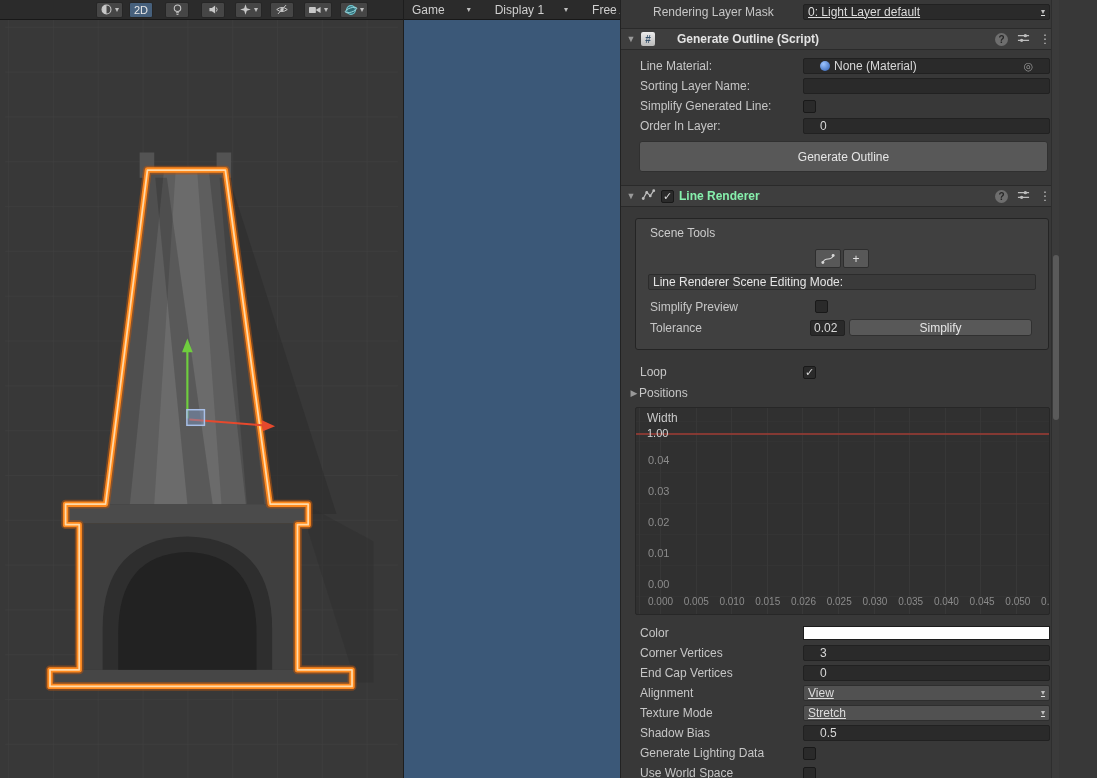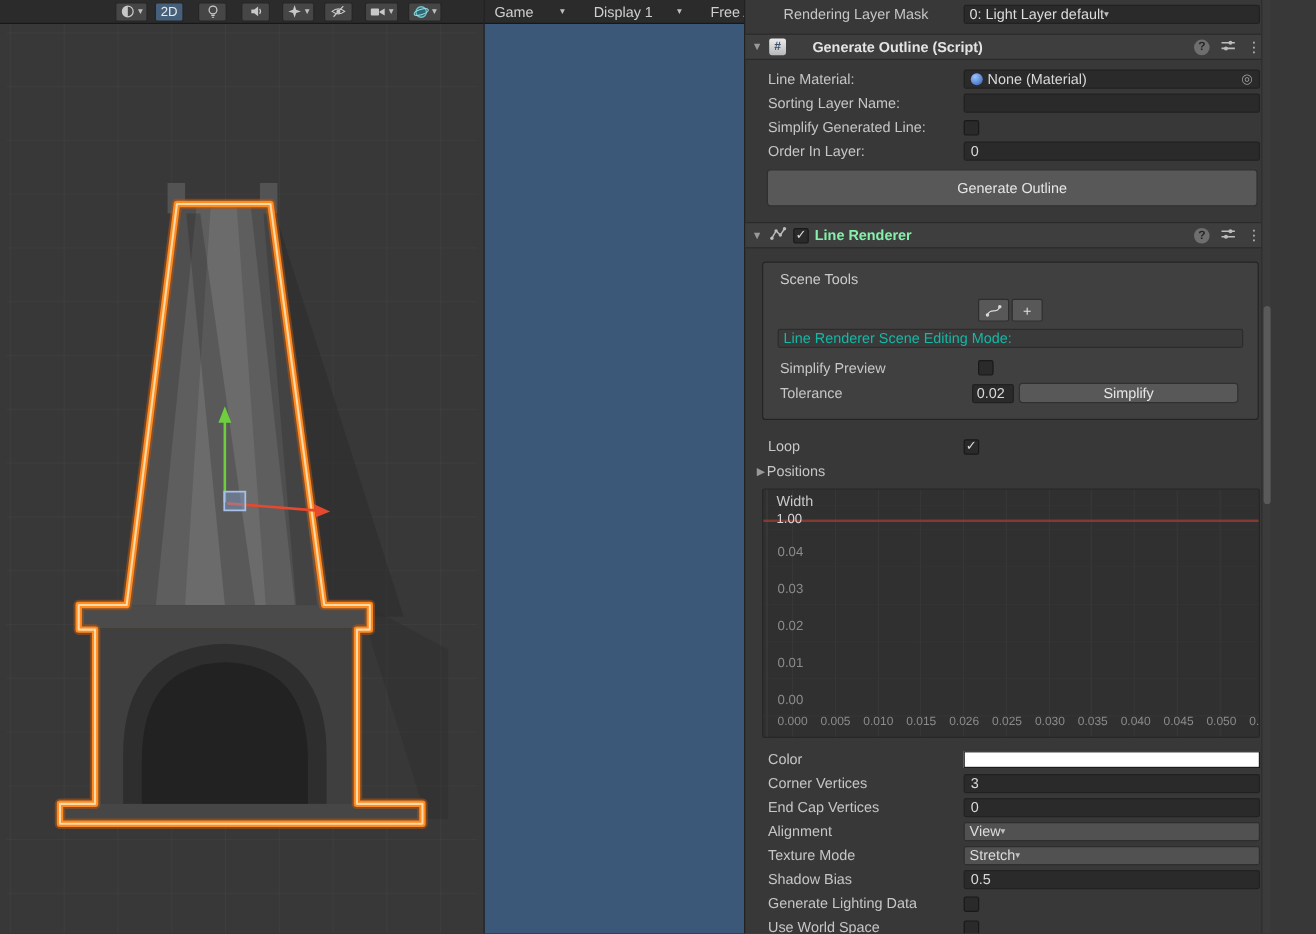--- a/index.html
+++ b/index.html
@@ -33,23 +33,23 @@
   
   #game-view{position:absolute;top:20px;left:0;right:0;bottom:0;background:#3b5878;}
 
   
   .row{display:flex;align-items:center;height:20px;padding:0 9px 0 19px;box-sizing:border-box;}
   .row .lbl{flex:0 0 163px;color:#c6c6c6;overflow:hidden;white-space:nowrap;}
   .row.indented{padding-left:32px;}
   .row.indented .lbl{flex:0 0 150px;}
   .ctrl{flex:1;min-width:0;display:flex;align-items:center;}
   .field{flex:1;height:16px;background:#2a2a2a;border:1px solid #212121;border-radius:2px;
-    color:#d8d8d8;line-height:15px;padding:0 5px;box-sizing:border-box;display:flex;align-items:center;overflow:hidden;}
+    color:#d8d8d8;line-height:15px;padding:0 16px;box-sizing:border-box;display:flex;align-items:center;overflow:hidden;}
   .dropdown{flex:1;height:16px;background:#515151;border:1px solid #2e2e2e;border-radius:2px;
-    color:#dcdcdc;line-height:15px;padding:0 4px;box-sizing:border-box;display:flex;align-items:center;justify-content:flex-start;}
+    color:#dcdcdc;line-height:15px;padding:0 4px;box-sizing:border-box;display:flex;align-items:center;justify-content:space-between;text-decoration:underline;}
   .dropdown.dark{background:#2a2a2a;border-color:#212121;}
   .checkbox{width:13px;height:13px;background:#2a2a2a;border:1px solid #191919;border-radius:2px;
     display:flex;align-items:center;justify-content:center;color:#dadada;font-size:11px;line-height:1;box-sizing:border-box;}
   .btn{background:#585858;border:1px solid #303030;border-radius:3px;color:#e6e6e6;
     display:flex;align-items:center;justify-content:center;box-sizing:border-box;}
   .comp-header{height:20px;background:#3e3e3e;border-top:1px solid #2a2a2a;border-bottom:1px solid #2a2a2a;
     display:flex;align-items:center;gap:5px;padding:0 8px 0 5px;margin-top:0;}
   .comp-title{font-weight:bold;color:#e4e4e4;}
   .comp-title.blue{color:#86efac;}
   .foldout{font-size:9px;color:#999;width:10px;text-align:center;}
@@ -66,21 +66,21 @@
 
   .groupbox{margin:11px 10px 0 14px;background:#404040;border:1px solid #242424;border-radius:3px;
     padding:6px 0 12px 0;box-sizing:border-box;}
   .gb-row{display:flex;align-items:center;height:19px;padding:0 16px 0 14px;box-sizing:border-box;}
   .gb-row .lbl{flex:0 0 165px;}
   .gb-title{color:#cbcbcb;padding:1px 14px 9px 14px;}
   .gb-btnrow{display:flex;align-items:center;height:19px;padding-left:179px;gap:2px;margin-bottom:6px;}
   .mini-btn{width:26px;height:19px;background:#585858;border:1px solid #2e2e2e;border-radius:2px;
     display:flex;align-items:center;justify-content:center;color:#e0e0e0;box-sizing:border-box;}
   .disabled-field{margin:0 12px 7px 12px;height:16px;background:#3a3a3a;border:1px solid #2c2c2c;border-radius:2px;
-    color:#14b8a6;line-height:15px;padding:0 4px;box-sizing:border-box;}
+    color:#e5e5e5;line-height:15px;padding:0 4px;box-sizing:border-box;}
   .tol-field{flex:0 0 35px;height:16px;background:#2a2a2a;border:1px solid #212121;border-radius:2px;
     color:#d8d8d8;line-height:15px;padding:0 3px;box-sizing:border-box;}
   .simplify-btn{flex:1;height:17px;margin-left:4px;font-size:12px;}
 
   
   #width-graph{position:relative;margin:5px 9px 0 14px;height:208px;background:#303030;
     border:1px solid #272727;border-radius:2px;box-sizing:border-box;overflow:hidden;}
   #width-grid{position:absolute;inset:0;
     background-image:repeating-linear-gradient(90deg,#3a3a3a 0 1px,transparent 1px 35.6px),
                      repeating-linear-gradient(0deg,#353535 0 1px,transparent 1px 31px);

